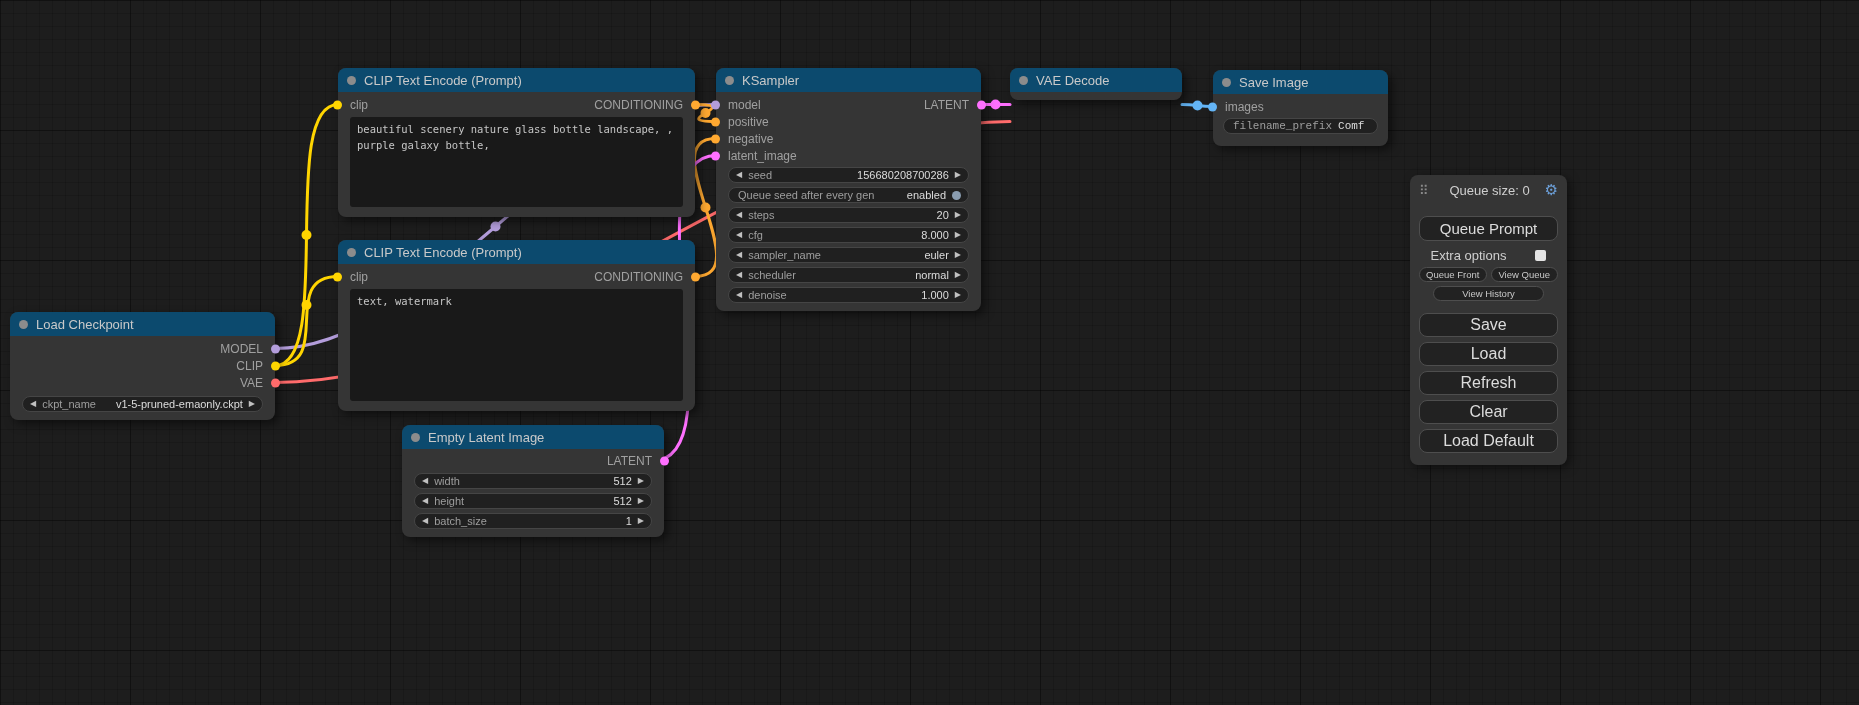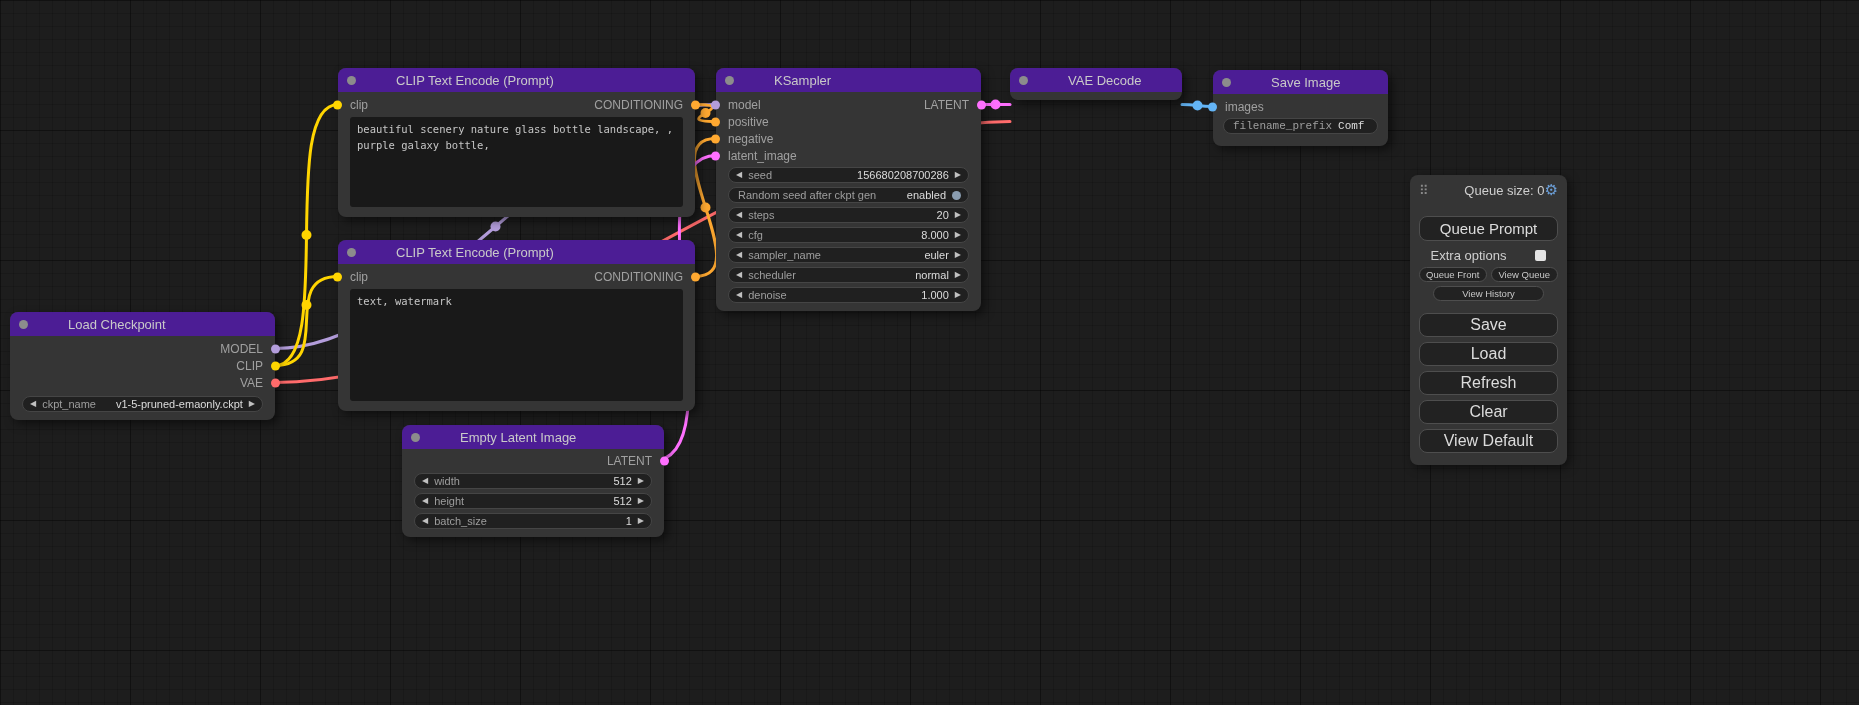--- a/index.html
+++ b/index.html
@@ -14,21 +14,21 @@
       linear-gradient(90deg, rgba(0,0,0,.14) 1px, transparent 1px);
     background-size:130px 130px,130px 130px,13px 13px,13px 13px;
   }
   .wires{position:absolute;left:0;top:0;z-index:1;pointer-events:none;}
   .wires path{fill:none;stroke-width:3;stroke-linecap:round;}
 
   .node{
     position:absolute;z-index:2;background:#353535;border-radius:8px;
     box-shadow:4px 4px 10px rgba(0,0,0,.5);padding-bottom:8px;box-sizing:border-box;
   }
-  .ntitle{height:24px;display:flex;align-items:center;padding:0 9px;background:#4c1d95;border-radius:8px 8px 0 0;gap:32px;}
+  .ntitle{height:24px;display:flex;align-items:center;padding:0 9px;background:#0c4a6e;border-radius:8px 8px 0 0;}
   .tdot{width:9px;height:9px;border-radius:50%;background:#8c8c8c;margin-right:8px;flex:none;}
   .ttext{color:#c9c9c9;font-size:13px;white-space:nowrap;}
 
   .slots{padding-top:4px;}
   .srow{position:relative;display:flex;align-items:center;height:17px;padding:0 12px;font-size:12px;color:#a0a0a0;}
   .srow.out{justify-content:flex-end;}
   .srow.in{justify-content:flex-start;}
   .srow.inout{justify-content:space-between;}
   .sdot{position:absolute;width:9px;height:9px;border-radius:50%;top:50%;transform:translateY(-50%);}
   .sdot.right{right:-5px;}
@@ -50,21 +50,21 @@
     font-family:"DejaVu Sans Mono",monospace;font-size:10.5px;line-height:1.5;
     padding:5px 7px;resize:none;outline:none;
   }
 
   .menu{
     position:absolute;left:1410px;top:175px;width:157px;z-index:3;box-sizing:border-box;
     background:#353535;border-radius:8px;padding:6px 9px 12px;box-shadow:3px 3px 10px rgba(0,0,0,.5);
   }
   .menu-header{display:flex;align-items:center;color:#cfcfcf;font-size:13px;}
   .drag{color:#8a8a8a;font-size:13px;margin-right:6px;cursor:move;}
-  .qsize{flex:1;text-align:right;}
+  .qsize{flex:1;text-align:center;}
   .gear{font-size:15px;cursor:pointer;}
   .btn{
     display:block;width:100%;box-sizing:border-box;background:#222;border:1px solid #4e4e4e;border-radius:8px;
     color:#dcdcdc;font-family:inherit;font-size:15px;padding:2px 0;margin-top:5px;cursor:pointer;
   }
   .btn-queue{padding:3px 0;margin-top:17px;}
   .btn-big{font-size:16px;}
   .extra{display:flex;justify-content:center;align-items:center;color:#cfcfcf;font-size:13px;margin-top:7px;gap:22px;}
   .extra input{appearance:none;width:11px;height:11px;background:#e4e4e4;border-radius:2px;margin:0 0 0 7px;cursor:pointer;}
   .small-row{display:flex;gap:4px;margin-top:4px;}
@@ -219,21 +219,21 @@
       <span class="sdot left" style="background: rgb(255, 112, 255);"></span>
     </div>
   </div>
   <div class="widget" style="margin-top:3px;">
     <span class="arr">◀</span>
     <span class="wlabel">seed</span>
     <span class="wvalue">156680208700286</span>
     <span class="arr">▶</span>
   </div>
   <div class="widget noarrow">
-    <span class="wlabel">Random seed after ckpt gen</span>
+    <span class="wlabel">Queue seed after every gen</span>
     <span class="wvalue">enabled</span>
     <span class="toggle" style="background: rgb(138, 157, 176);"></span>
   </div>
   <div class="widget">
     <span class="arr">◀</span>
     <span class="wlabel">steps</span>
     <span class="wvalue">20</span>
     <span class="arr">▶</span>
   </div>
   <div class="widget">
@@ -300,15 +300,15 @@
   <div class="small-row">
     <button class="btn-sm">Queue Front</button>
     <button class="btn-sm">View Queue</button>
   </div>
   <button class="btn-history">View History</button>
   <div class="big-group">
     <button class="btn btn-big">Save</button>
     <button class="btn btn-big">Load</button>
     <button class="btn btn-big">Refresh</button>
     <button class="btn btn-big">Clear</button>
-    <button class="btn btn-big">View Default</button>
+    <button class="btn btn-big">Load Default</button>
   </div>
 </div>
 
 </body></html>

